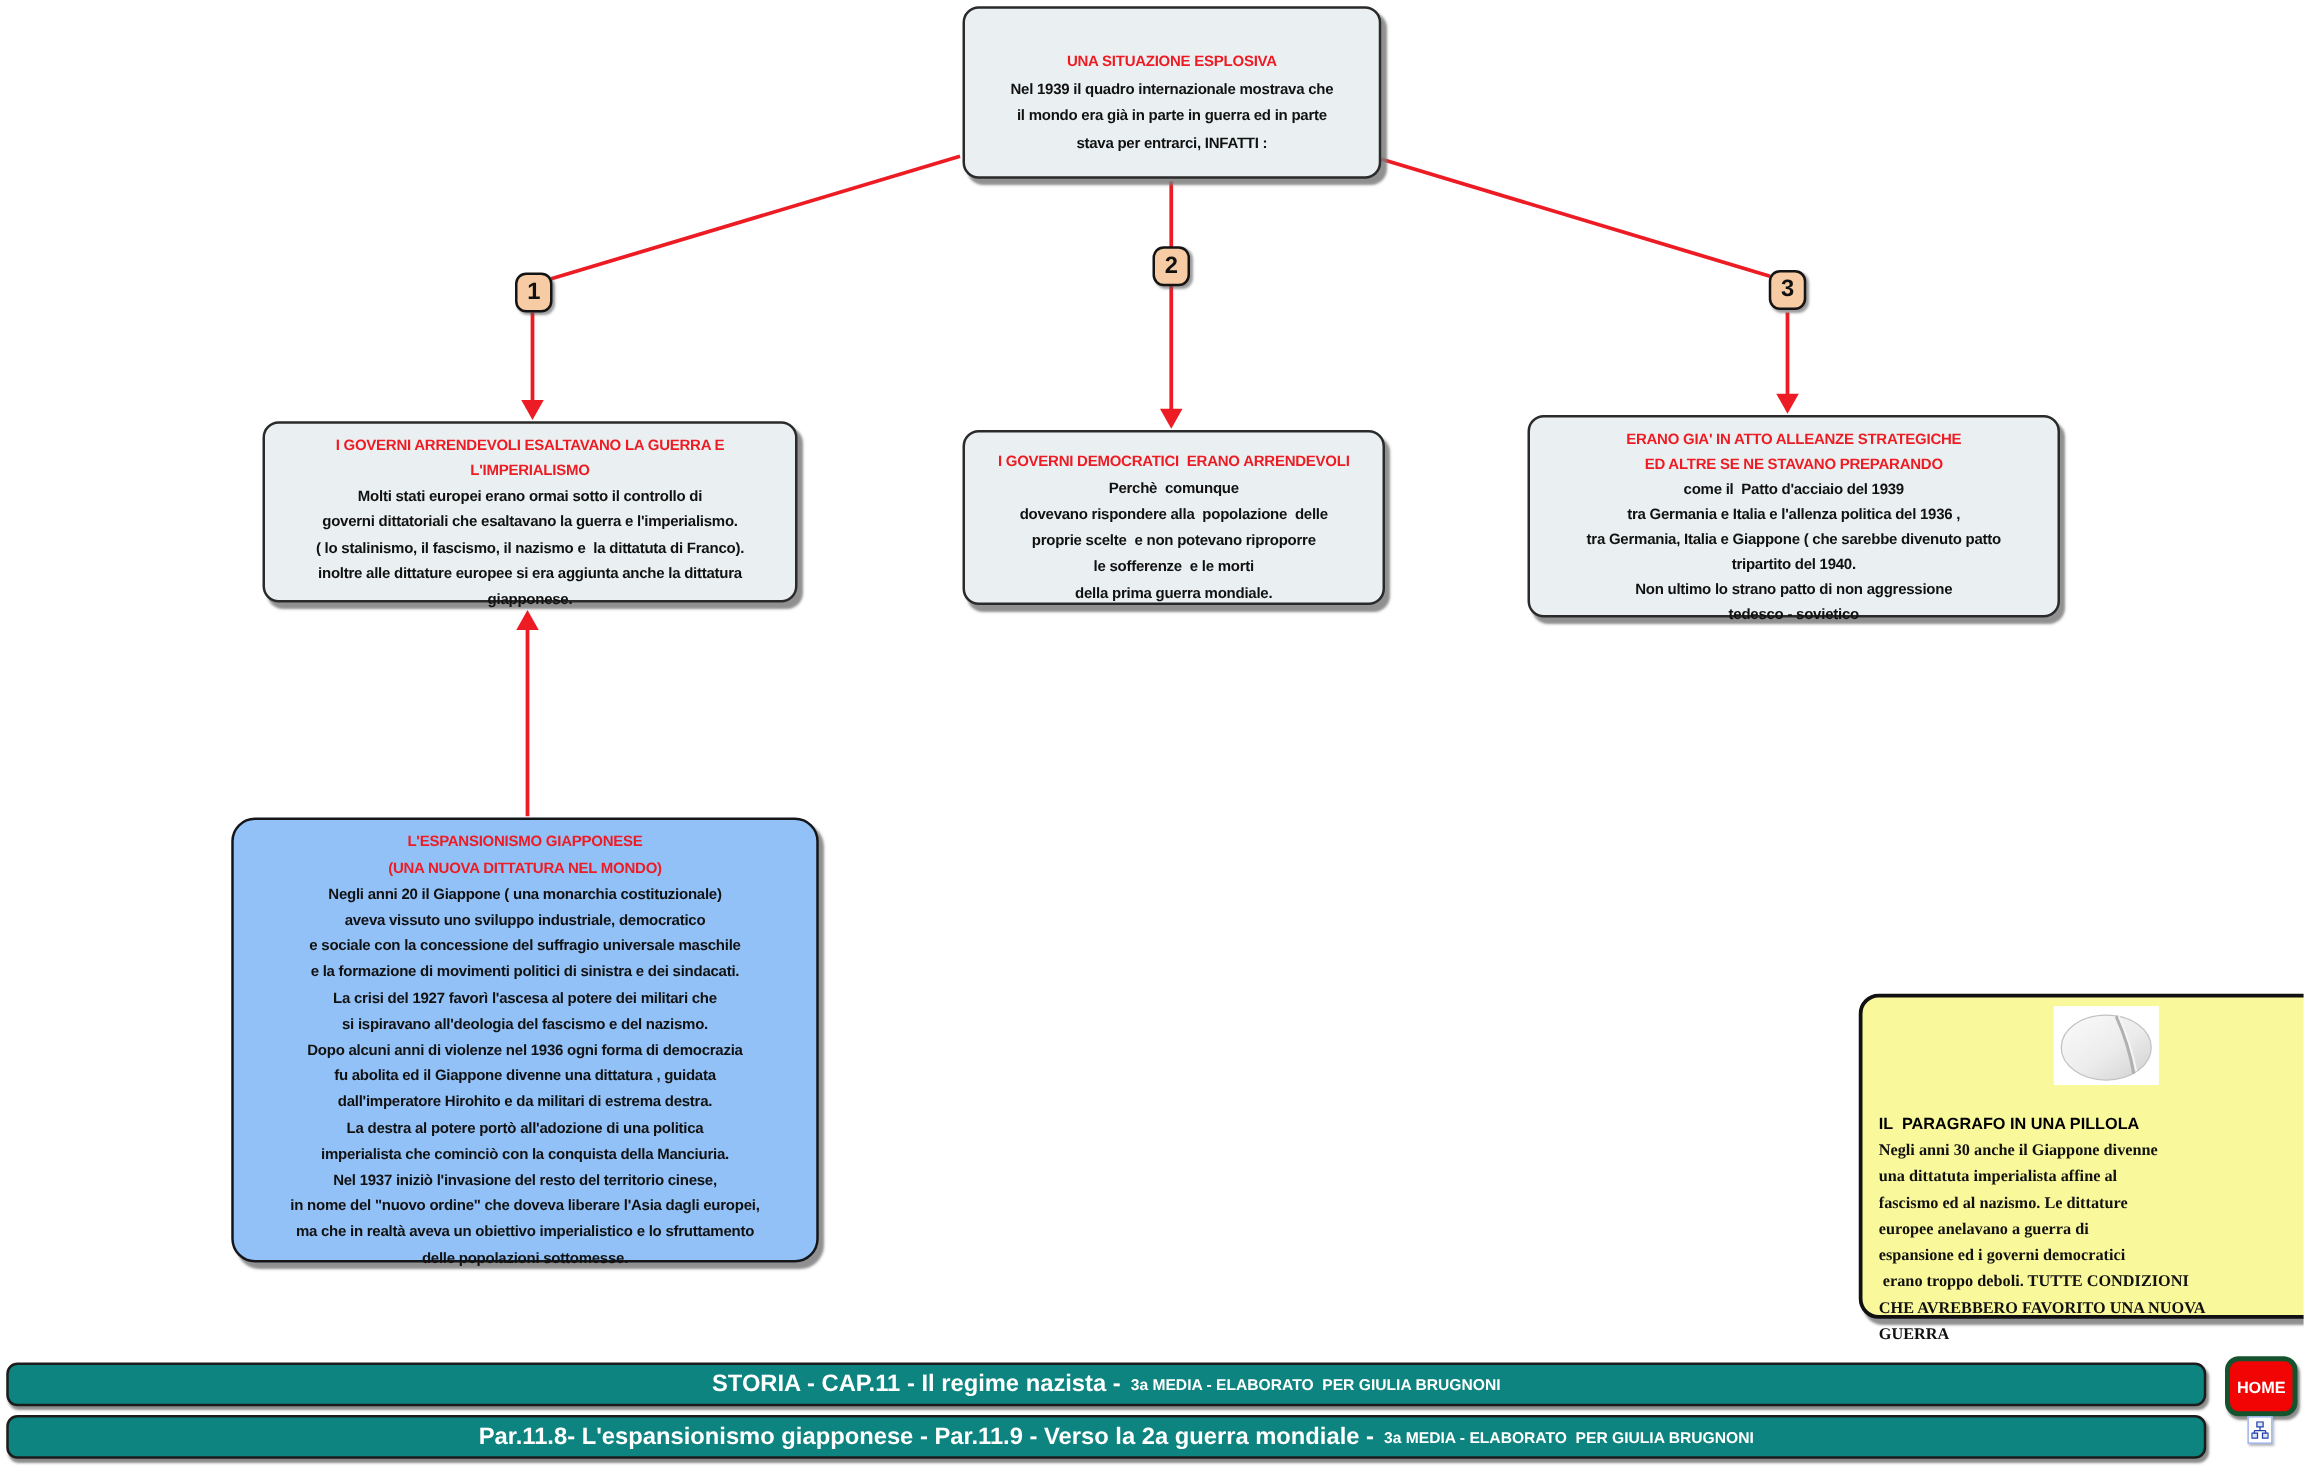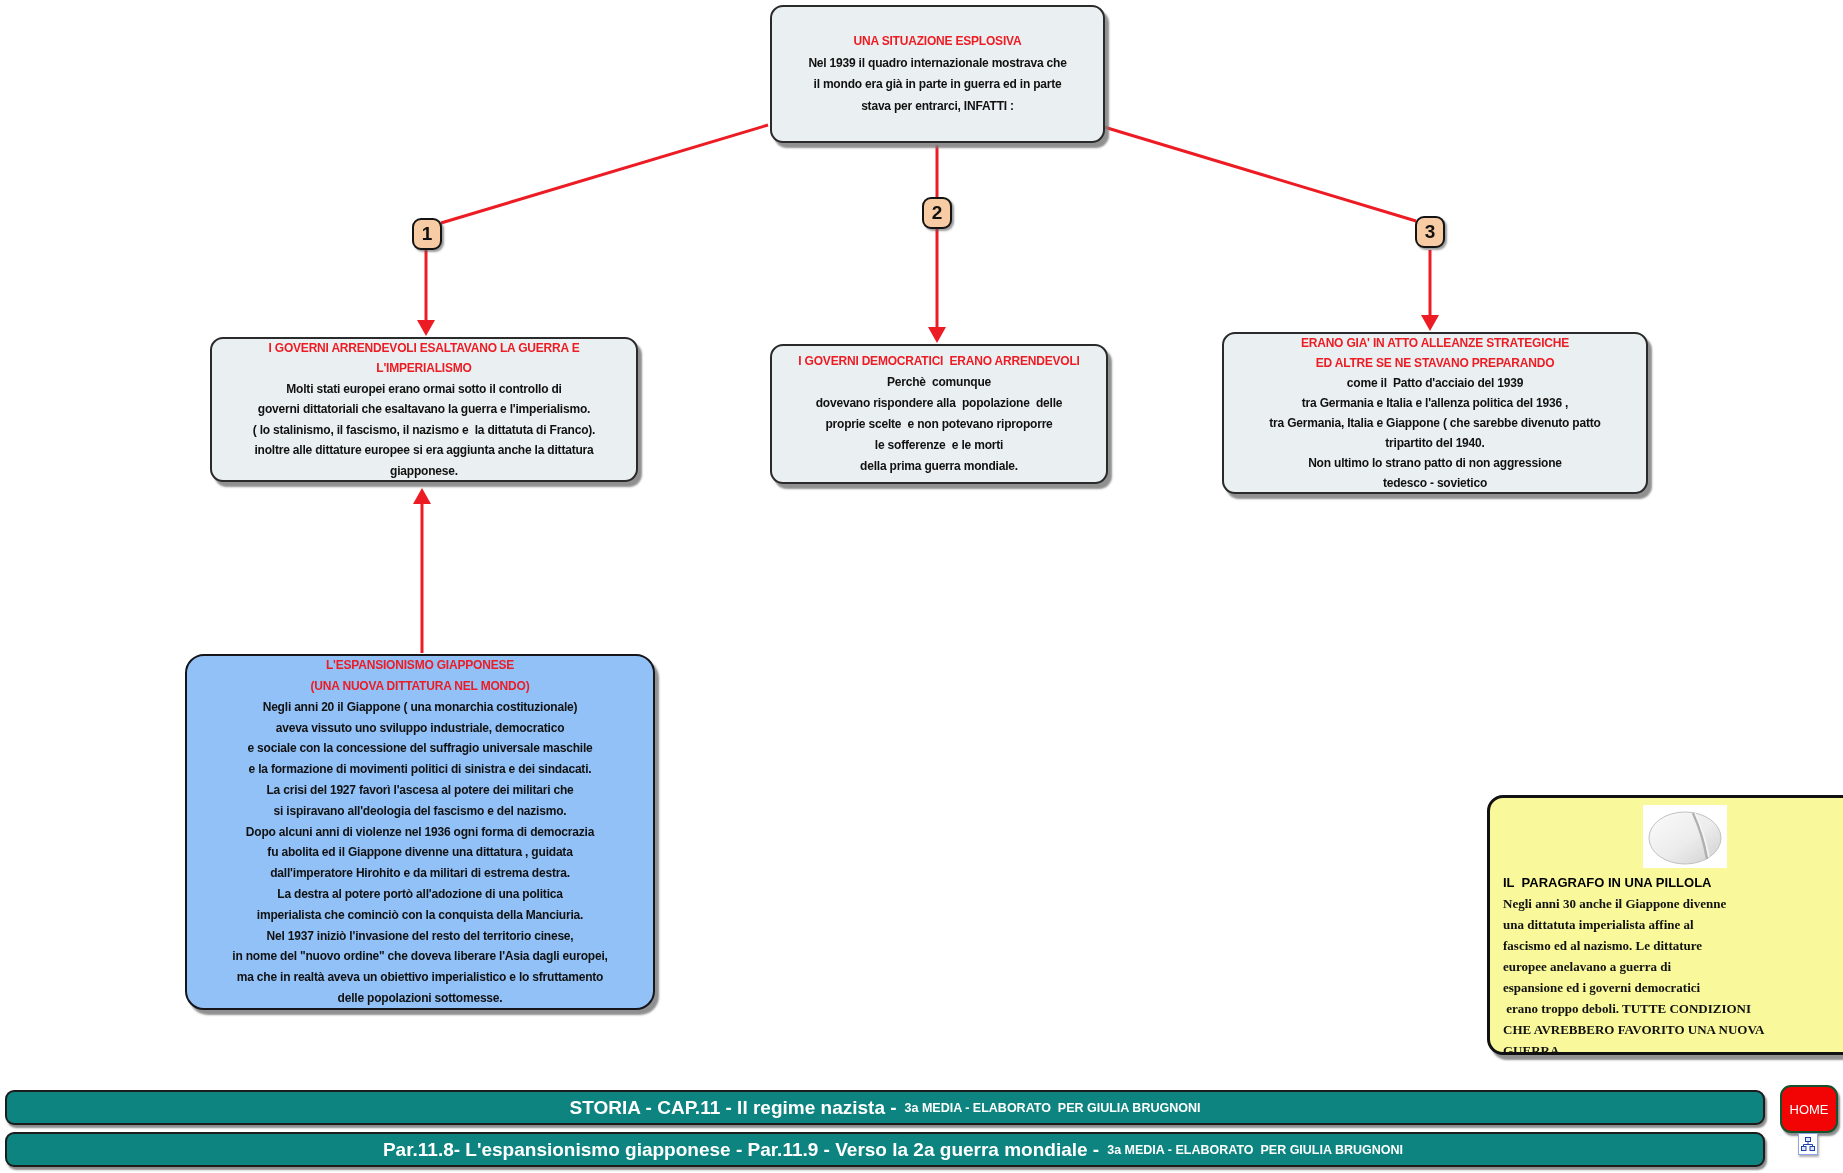--- a/index.html
+++ b/index.html
@@ -13,21 +13,21 @@
 
   .node{
     position:absolute;box-sizing:border-box;z-index:2;
     background:var(--box_fill);
     border:2px solid #2a2a2a;border-radius:13px;
     box-shadow:4px 5px 2px rgba(125,125,125,.85);
     text-align:center;font-weight:bold;color:#111;
     display:flex;flex-direction:column;justify-content:center;
     padding:4px 8px;
   }
-  .node-title{color:var(--accent_red);white-space:pre-wrap;font-size:12px;letter-spacing:-0.2px;}
+  .node-title{color:var(--accent_red);white-space:pre-wrap;font-size:12px;letter-spacing:-0.2px;margin-top:16px;}
   .node-body{color:#111;white-space:pre-wrap;font-size:12px;letter-spacing:-0.2px;}
 
   .root-box{left:770px;top:5px;width:335px;height:138px;}
   .root-box .node-title,.root-box .node-body{line-height:21.5px;}
 
   .box-dict{left:210px;top:337px;width:428px;height:145px;}
   .box-dict .node-title,.box-dict .node-body{line-height:20.5px;}
 
   .box-demo{left:770px;top:344px;width:338px;height:140px;}
   .box-demo .node-title,.box-demo .node-body{line-height:21px;}
@@ -64,24 +64,24 @@
     box-shadow:2px 3px 2px rgba(110,110,110,.8);
     display:flex;align-items:center;justify-content:center;color:#ffffff;
   }
   .bar-1{top:1090px;}
   .bar-2{top:1132px;padding-left:16px;}
   .bar-main{font-size:19px;font-weight:bold;white-space:pre;}
   .bar-sub{font-size:12.5px;font-weight:bold;white-space:pre;margin-left:8px;}
 
   .home-btn{
     position:absolute;left:1780px;top:1085px;width:58px;height:48px;box-sizing:border-box;z-index:3;
-    background:var(--home_red);border:2px solid #14532d;border-radius:11px;
+    background:var(--home_red);border:4px solid #14532d;border-radius:11px;
     box-shadow:2px 3px 2px rgba(110,110,110,.8);
     display:flex;align-items:center;justify-content:center;
-    color:#ffffff;font-size:13px;font-weight:normal;cursor:pointer;
+    color:#ffffff;font-size:13px;font-weight:bold;cursor:pointer;
   }
   .sitemap-btn{
     position:absolute;left:1798px;top:1133px;width:20px;height:22px;box-sizing:border-box;z-index:3;
     background:#ffffff;border:1.5px solid #8ea6e8;box-shadow:1px 2px 2px rgba(120,120,120,.6);
     display:flex;align-items:center;justify-content:center;cursor:pointer;
   }
 </style>
 </head>
 <body>
 

